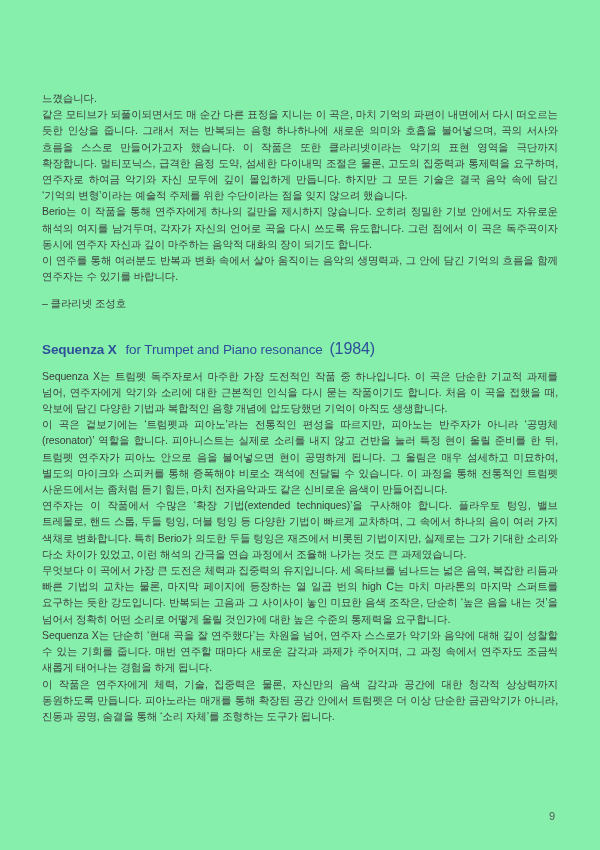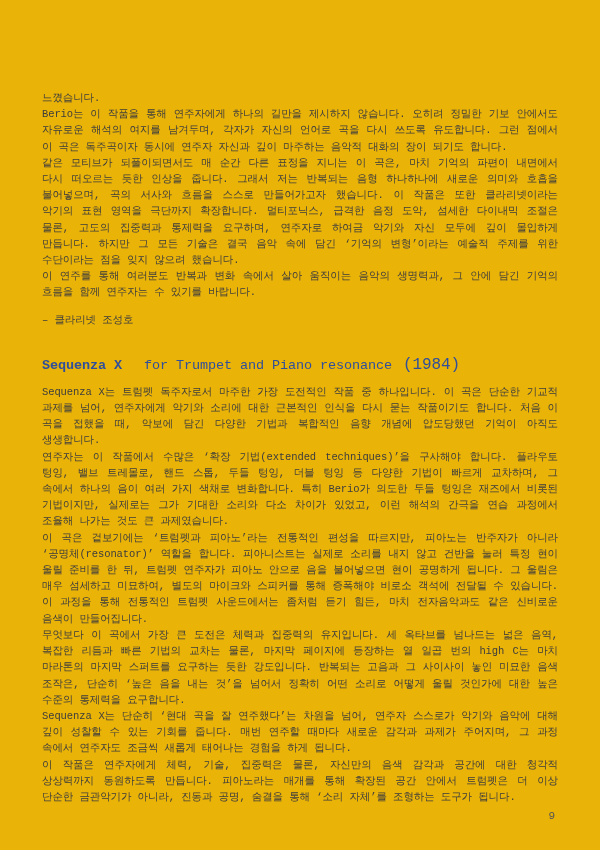--- a/index.html
+++ b/index.html
@@ -4,23 +4,23 @@
 <style>
   html, body {
     margin: 0;
     padding: 0;
     background: #ffffff;
   }
   .page {
     position: relative;
     width: 600px;
     height: 850px;
-    background: #eab308;
+    background: #86efac;
     overflow: hidden;
-    font-family: Liberation Mono, monospace;
+    font-family: Liberation Sans, sans-serif;
   }
   .content {
     position: absolute;
     top: 90px;
     left: 42px;
     width: 516px;
   }
   .body-text p {
     margin: 0;
     font-size: 10.5px;
@@ -41,24 +41,24 @@
   .piece-heading {
     margin: 28px 0 9px 0;
     font-size: 13.5px;
     line-height: 18px;
     color: #2f4f9b;
     font-weight: normal;
     letter-spacing: -0.1px;
   }
   .piece-heading .title {
     font-weight: bold;
+    margin-right: 5px;
   }
   .piece-heading .subtitle {
     font-weight: normal;
-    margin-left: 14px;
   }
   .piece-heading .year {
     font-size: 16px;
     margin-left: 3px;
   }
   .page-number {
     position: absolute;
     right: 45px;
     bottom: 28px;
     font-size: 11px;
@@ -66,36 +66,36 @@
   }
 </style>
 </head>
 <body>
 
 <div class="page">
   <div class="content">
 
     <section class="body-text">
       <p>느꼈습니다.</p>
+      <p>같은 모티브가 되풀이되면서도 매 순간 다른 표정을 지니는 이 곡은, 마치 기억의 파편이 내면에서 다시 떠오르는 듯한 인상을 줍니다. 그래서 저는 반복되는 음형 하나하나에 새로운 의미와 호흡을 불어넣으며, 곡의 서사와 흐름을 스스로 만들어가고자 했습니다. 이 작품은 또한 클라리넷이라는 악기의 표현 영역을 극단까지 확장합니다. 멀티포닉스, 급격한 음정 도약, 섬세한 다이내믹 조절은 물론, 고도의 집중력과 통제력을 요구하며, 연주자로 하여금 악기와 자신 모두에 깊이 몰입하게 만듭니다. 하지만 그 모든 기술은 결국 음악 속에 담긴 ‘기억의 변형’이라는 예술적 주제를 위한 수단이라는 점을 잊지 않으려 했습니다.</p>
       <p>Berio는 이 작품을 통해 연주자에게 하나의 길만을 제시하지 않습니다. 오히려 정밀한 기보 안에서도 자유로운 해석의 여지를 남겨두며, 각자가 자신의 언어로 곡을 다시 쓰도록 유도합니다. 그런 점에서 이 곡은 독주곡이자 동시에 연주자 자신과 깊이 마주하는 음악적 대화의 장이 되기도 합니다.</p>
-      <p>같은 모티브가 되풀이되면서도 매 순간 다른 표정을 지니는 이 곡은, 마치 기억의 파편이 내면에서 다시 떠오르는 듯한 인상을 줍니다. 그래서 저는 반복되는 음형 하나하나에 새로운 의미와 호흡을 불어넣으며, 곡의 서사와 흐름을 스스로 만들어가고자 했습니다. 이 작품은 또한 클라리넷이라는 악기의 표현 영역을 극단까지 확장합니다. 멀티포닉스, 급격한 음정 도약, 섬세한 다이내믹 조절은 물론, 고도의 집중력과 통제력을 요구하며, 연주자로 하여금 악기와 자신 모두에 깊이 몰입하게 만듭니다. 하지만 그 모든 기술은 결국 음악 속에 담긴 ‘기억의 변형’이라는 예술적 주제를 위한 수단이라는 점을 잊지 않으려 했습니다.</p>
       <p>이 연주를 통해 여러분도 반복과 변화 속에서 살아 움직이는 음악의 생명력과, 그 안에 담긴 기억의 흐름을 함께 연주자는 수 있기를 바랍니다.</p>
       <p class="signature">– 클라리넷 조성호</p>
     </section>
 
     <h2 class="piece-heading">
       <span class="title">Sequenza X</span>
       <span class="subtitle">for Trumpet and Piano resonance</span>
       <span class="year">(1984)</span>
     </h2>
 
     <section class="body-text">
       <p>Sequenza X는 트럼펫 독주자로서 마주한 가장 도전적인 작품 중 하나입니다. 이 곡은 단순한 기교적 과제를 넘어, 연주자에게 악기와 소리에 대한 근본적인 인식을 다시 묻는 작품이기도 합니다. 처음 이 곡을 접했을 때, 악보에 담긴 다양한 기법과 복합적인 음향 개념에 압도당했던 기억이 아직도 생생합니다.</p>
+      <p>이 곡은 겉보기에는 ‘트럼펫과 피아노’라는 전통적인 편성을 따르지만, 피아노는 반주자가 아니라 ‘공명체(resonator)’ 역할을 합니다. 피아니스트는 실제로 소리를 내지 않고 건반을 눌러 특정 현이 울릴 준비를 한 뒤, 트럼펫 연주자가 피아노 안으로 음을 불어넣으면 현이 공명하게 됩니다. 그 울림은 매우 섬세하고 미묘하여, 별도의 마이크와 스피커를 통해 증폭해야 비로소 객석에 전달될 수 있습니다. 이 과정을 통해 전통적인 트럼펫 사운드에서는 좀처럼 듣기 힘든, 마치 전자음악과도 같은 신비로운 음색이 만들어집니다.</p>
       <p>연주자는 이 작품에서 수많은 ‘확장 기법(extended techniques)’을 구사해야 합니다. 플라우토 텅잉, 밸브 트레몰로, 핸드 스톱, 두들 텅잉, 더블 텅잉 등 다양한 기법이 빠르게 교차하며, 그 속에서 하나의 음이 여러 가지 색채로 변화합니다. 특히 Berio가 의도한 두들 텅잉은 재즈에서 비롯된 기법이지만, 실제로는 그가 기대한 소리와 다소 차이가 있었고, 이런 해석의 간극을 연습 과정에서 조율해 나가는 것도 큰 과제였습니다.</p>
-      <p>이 곡은 겉보기에는 ‘트럼펫과 피아노’라는 전통적인 편성을 따르지만, 피아노는 반주자가 아니라 ‘공명체(resonator)’ 역할을 합니다. 피아니스트는 실제로 소리를 내지 않고 건반을 눌러 특정 현이 울릴 준비를 한 뒤, 트럼펫 연주자가 피아노 안으로 음을 불어넣으면 현이 공명하게 됩니다. 그 울림은 매우 섬세하고 미묘하여, 별도의 마이크와 스피커를 통해 증폭해야 비로소 객석에 전달될 수 있습니다. 이 과정을 통해 전통적인 트럼펫 사운드에서는 좀처럼 듣기 힘든, 마치 전자음악과도 같은 신비로운 음색이 만들어집니다.</p>
       <p>무엇보다 이 곡에서 가장 큰 도전은 체력과 집중력의 유지입니다. 세 옥타브를 넘나드는 넓은 음역, 복잡한 리듬과 빠른 기법의 교차는 물론, 마지막 페이지에 등장하는 열 일곱 번의 high C는 마치 마라톤의 마지막 스퍼트를 요구하는 듯한 강도입니다. 반복되는 고음과 그 사이사이 놓인 미묘한 음색 조작은, 단순히 ‘높은 음을 내는 것’을 넘어서 정확히 어떤 소리로 어떻게 울릴 것인가에 대한 높은 수준의 통제력을 요구합니다.</p>
       <p>Sequenza X는 단순히 ‘현대 곡을 잘 연주했다’는 차원을 넘어, 연주자 스스로가 악기와 음악에 대해 깊이 성찰할 수 있는 기회를 줍니다. 매번 연주할 때마다 새로운 감각과 과제가 주어지며, 그 과정 속에서 연주자도 조금씩 새롭게 태어나는 경험을 하게 됩니다.</p>
       <p>이 작품은 연주자에게 체력, 기술, 집중력은 물론, 자신만의 음색 감각과 공간에 대한 청각적 상상력까지 동원하도록 만듭니다. 피아노라는 매개를 통해 확장된 공간 안에서 트럼펫은 더 이상 단순한 금관악기가 아니라, 진동과 공명, 숨결을 통해 ‘소리 자체’를 조형하는 도구가 됩니다.</p>
     </section>
 
   </div>
 
   <div class="page-number">9</div>
 </div>
 

